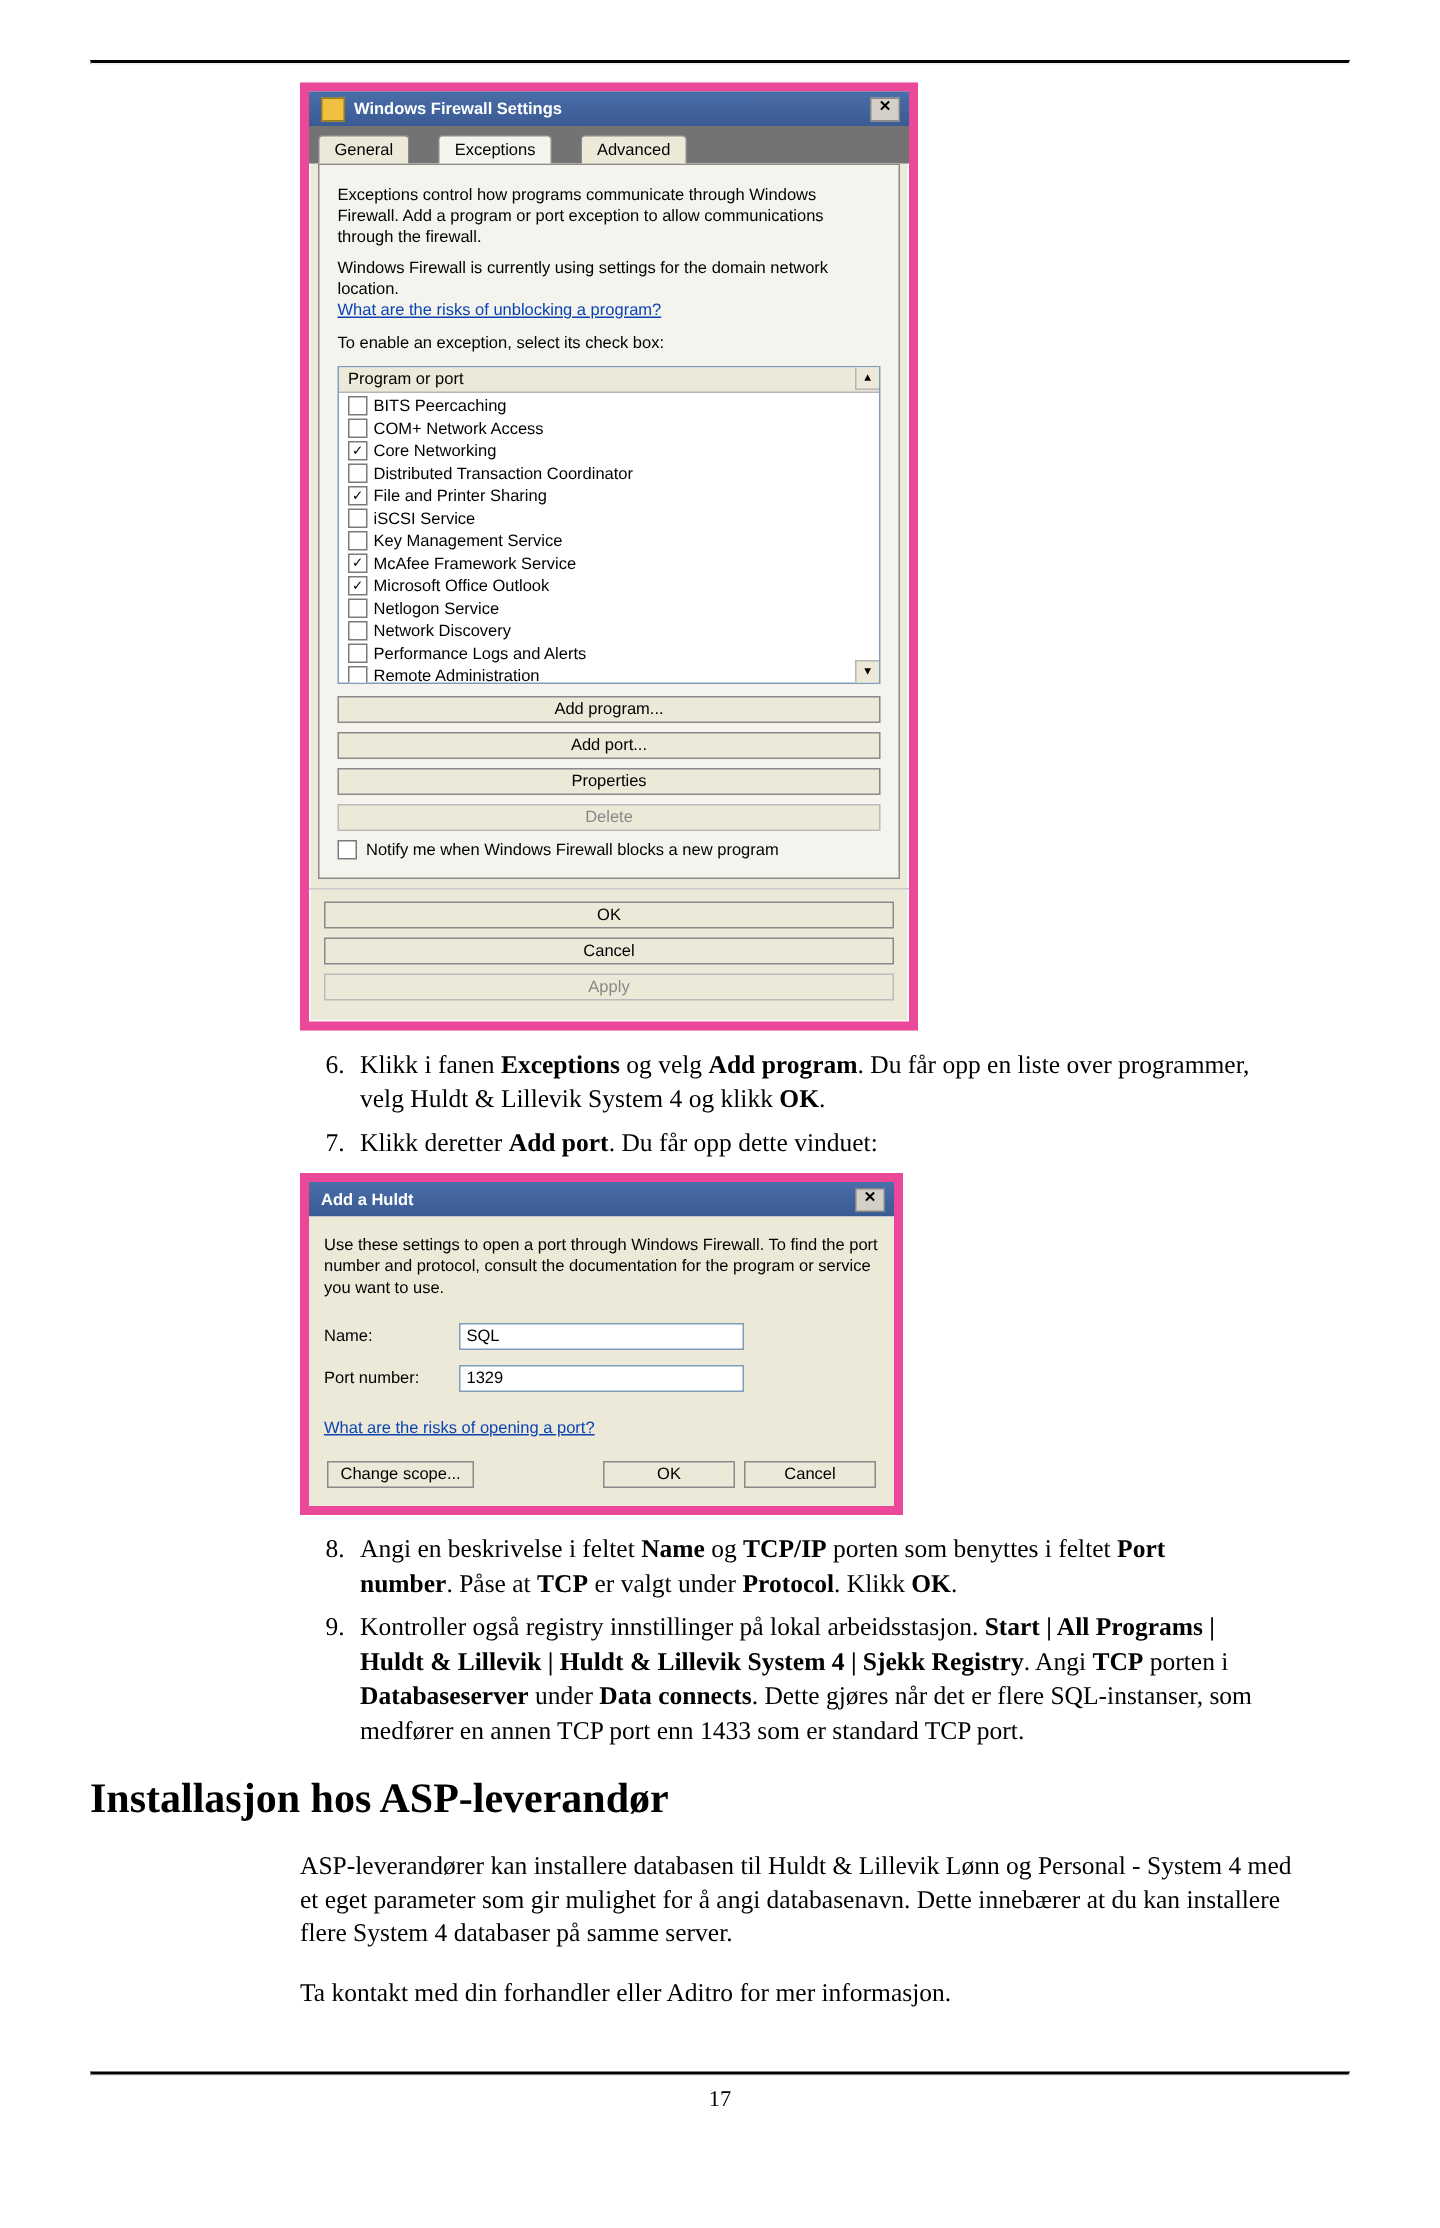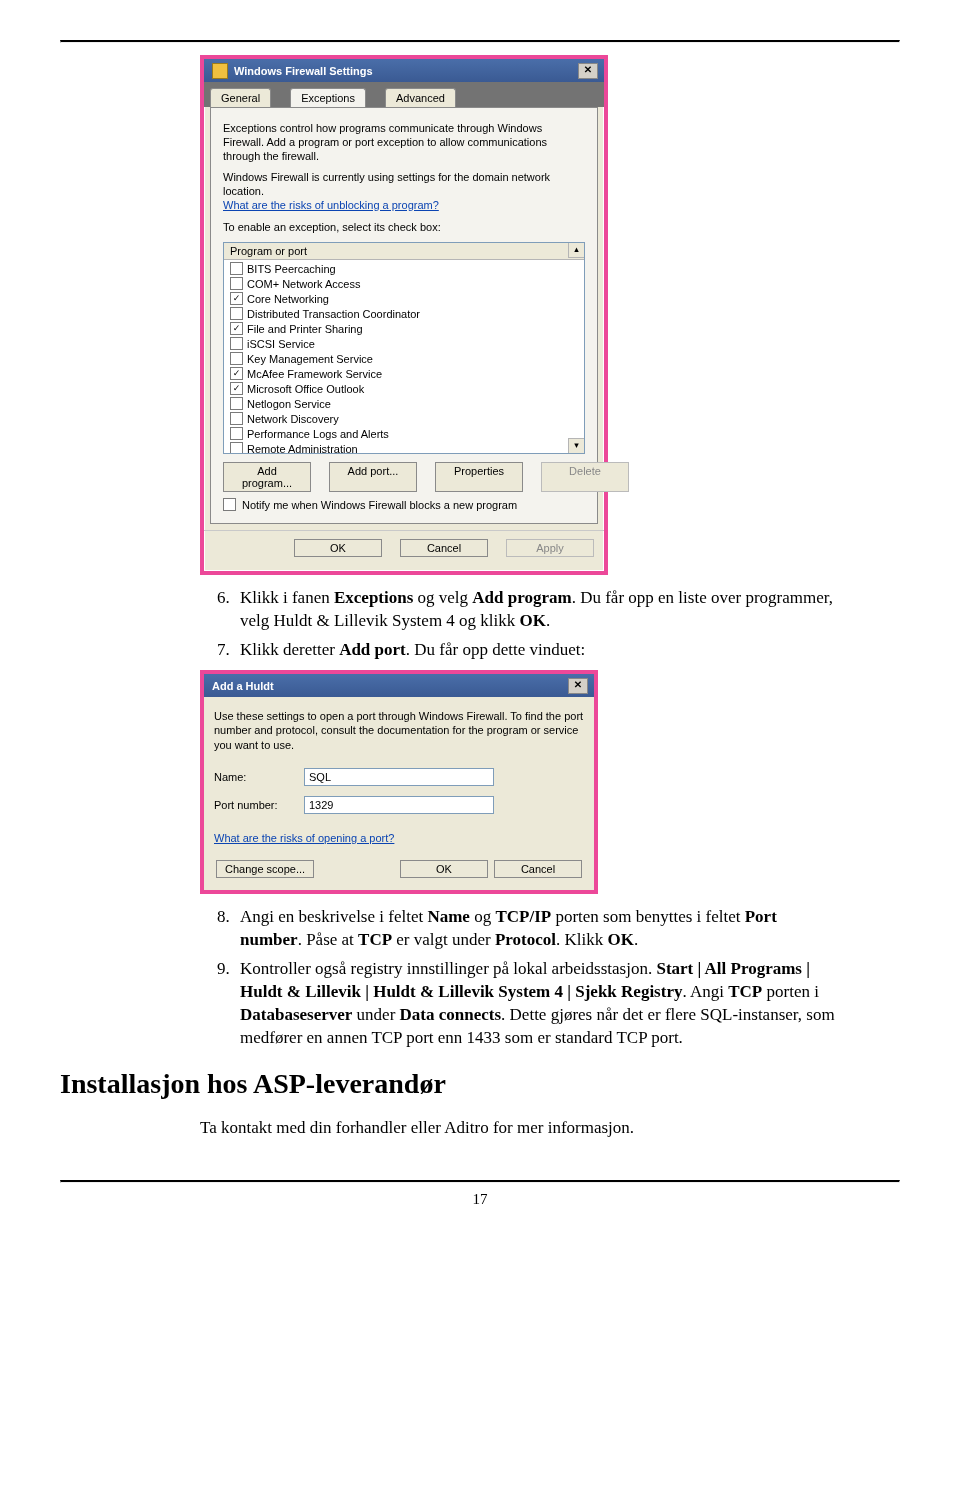--- a/index.html
+++ b/index.html
@@ -23,21 +23,21 @@
     text-align: center;
     font-weight: normal;
     font-size: 15px;
     padding-bottom: 20px;
   }
 
   
   .win {
     width: 400px;
     background: #ece9d8;
-    border: 4px solid #ec4899;
+    border: 6px solid #ec4899;
     box-shadow: 0 0 0 1px #fff inset;
     font-family: Tahoma, "Segoe UI", Arial, sans-serif;
     font-size: 11px;
     color: #000;
     margin-left: 140px;
     margin-bottom: 12px;
   }
   .win-titlebar {
     background: linear-gradient(to bottom, #4a6ea9, #3a5a93);
     color: #fff;
@@ -148,21 +148,21 @@
     background: #ece9d8;
     border-left: 1px solid #b5b5b5;
     border-bottom: 1px solid #b5b5b5;
     text-align: center;
     font-size: 9px;
     line-height: 13px;
   }
   .scroll-stub.bot { top: auto; bottom: 0; border-bottom: none; border-top: 1px solid #b5b5b5; }
 
   
-  .btnrow { display: flex; gap: 18px; margin: 6px 0; }
+  .btnrow { display: flex; gap: 6px; margin: 6px 0; flex-direction: column; }
   .btnrow.right { justify-content: flex-end; padding: 8px 10px; border-top: 1px solid #c9c9c9; }
   .btn {
     background: #ece9d8;
     border: 1px solid #8a8a8a;
     padding: 2px 8px;
     font-size: 11px;
     min-width: 70px;
     text-align: center;
     cursor: pointer;
     font-family: Tahoma, Arial, sans-serif;
@@ -386,17 +386,18 @@
         <span>Angi en beskrivelse i feltet </span><span class="b">Name</span><span> og </span><span class="b">TCP/IP</span><span> porten som benyttes i feltet </span><span class="b">Port number</span><span>. Påse at </span><span class="b">TCP</span><span> er valgt under </span><span class="b">Protocol</span><span>. Klikk </span><span class="b">OK</span><span>.</span>
       </li>
       <li>
         <span>Kontroller også registry innstillinger på lokal arbeidsstasjon. </span><span class="b">Start | All Programs | Huldt &amp; Lillevik | Huldt &amp; Lillevik System 4 | Sjekk Registry</span><span>. Angi </span><span class="b">TCP</span><span> porten i </span><span class="b">Databaseserver</span><span> under </span><span class="b">Data connects</span><span>. Dette gjøres når det er flere SQL-instanser, som medfører en annen TCP port enn 1433 som er standard TCP port.</span>
       </li>
     </ol>
   </div>
 
   <h1 class="section">Installasjon hos ASP-leverandør</h1>
 
+  <p class="para">ASP-leverandører kan installere databasen til Huldt &amp; Lillevik Lønn og Personal - System 4 med et eget parameter som gir mulighet for å angi databasenavn. Dette innebærer at du kan installere flere System 4 databaser på samme server.</p>
   <p class="para">Ta kontakt med din forhandler eller Aditro for mer informasjon.</p>
 
   <hr class="bottom-rule">
   <div class="page-num">17</div>
 </div>
 
 </body></html>

